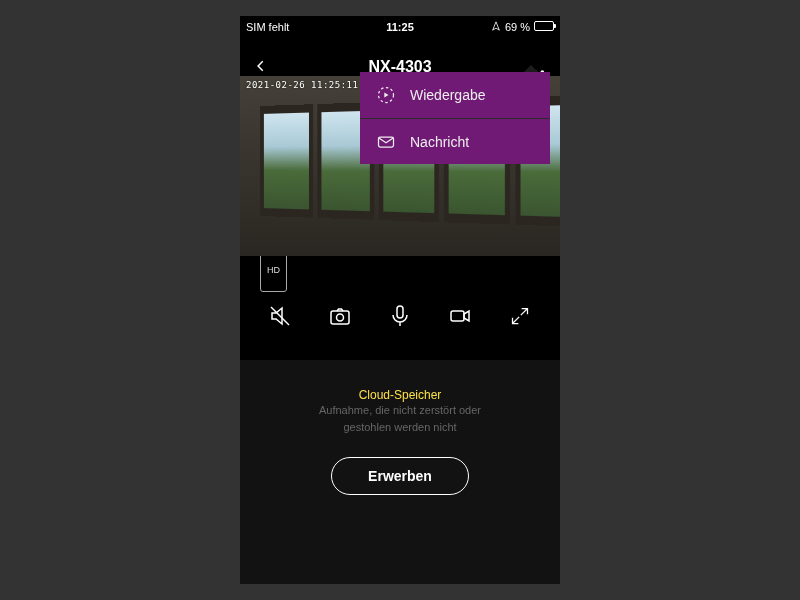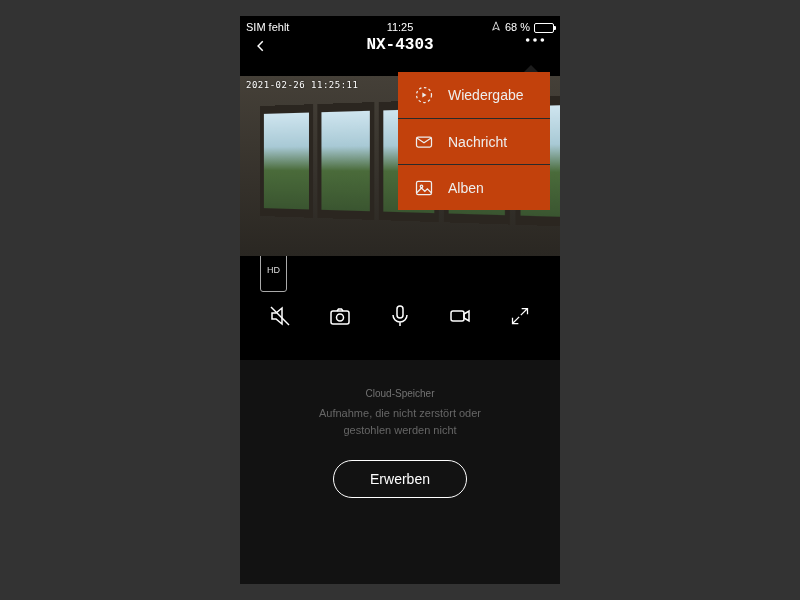--- a/index.html
+++ b/index.html
@@ -24,36 +24,35 @@
   
   .status-bar {
     height: 18px;
     display: flex;
     justify-content: space-between;
     align-items: center;
     font-size: 11px;
     padding: 0 6px;
     margin-top: 2px;
   }
-  .status-left, .status-right { display: flex; align-items: flex-end; gap: 4px; }
-  .status-center { position: absolute; left: 50%; transform: translateX(-50%); font-weight: 400;}
+  .status-left, .status-right { display: flex; align-items: flex-start; gap: 4px; }
+  .status-center { position: absolute; left: 50%; transform: translateX(-50%); font-weight: 700;}
   .battery {
     width: 20px; height: 10px; border: 1px solid #fff; border-radius: 2px; position: relative;
   }
   .battery::after { content: ""; position: absolute; right: -3px; top: 2px; width: 2px; height: 4px; background: #fff; border-radius: 0 1px 1px 0;}
   .battery-fill { height: 100%; background: #fff; width: 59%; }
   
   .nav-bar {
     height: 40px;
     display: flex;
-    align-items: flex-start;
+    align-items: flex-end;
     justify-content: space-between;
     padding: 0 14px;
     position: relative;
-    font-family: Liberation Mono, monospace;
   }
   .nav-title {
     position: absolute; left: 50%; transform: translateX(-50%);
     font-size: 16px; font-weight: 600;
   }
   .back-chevron svg, .more-dots svg { display: block; }
   
   .video-area {
     height: 180px;
     position: relative;
@@ -110,39 +109,39 @@
   }
   .ctrl-btn svg { stroke: #fff; fill: none; stroke-width: 1.5; }
   
   .cloud-panel {
     background: #121212;
     margin-top: 12px;
     height: 230px;
     text-align: center;
     padding-top: 28px;
   }
-  .cloud-title { font-size: 10px; color: #737373; }
-  .cloud-sub { font-size: 11px; color: #666; margin-top: 6px; line-height: 1.5;}
+  .cloud-title { font-size: 12px; color: #fde047; }
+  .cloud-sub { font-size: 11px; color: #666; line-height: 1.5;}
   .cloud-btn {
     margin-top: 22px;
     display: inline-block;
     border: 1.5px solid #fff;
     border-radius: 22px;
     padding: 10px 36px;
     font-size: 14px;
-    font-weight: 400;
+    font-weight: 700;
     color: #fff;
   }
   
   .dropdown {
     position: absolute;
     top: 56px;
     right: 10px;
-    width: 152px;
-    background: #c2410c;
+    width: 190px;
+    background: #701a75;
     z-index: 10;
   }
   .dropdown::before {
     content: "";
     position: absolute;
     top: -7px; right: 12px;
     border-left: 7px solid transparent;
     border-right: 7px solid transparent;
     border-bottom: 7px solid #1c1c1c;
   }
@@ -168,21 +167,21 @@
     <div class="status-left">
       <span>SIM fehlt</span>
     </div>
     <div class="status-center">11:25</div>
     <div class="status-right">
       <span>
         <svg width="10" height="10" viewBox="0 0 24 24" stroke="#fff" fill="none" stroke-width="2">
             <path d="M12 2 4 22l8-5 8 5z"></path>
           </svg>
       </span>
-      <span>68 %</span>
+      <span>69 %</span>
       <span class="battery"><span class="battery-fill"></span></span>
     </div>
   </div>
 
   <div class="nav-bar">
     <div class="back-chevron">
       <svg width="14" height="20" viewBox="0 0 24 24" stroke="#fff" fill="none" stroke-width="2.5">
           <polyline points="15 4 7 12 15 20"></polyline>
         </svg>
     </div>
@@ -267,25 +266,15 @@
     </div>
     <div class="dd-item">
       <span class="dd-icon">
         <svg width="20" height="20" viewBox="0 0 24 24">
             <rect x="3" y="6" width="18" height="12" rx="2"></rect>
             <path d="M3 7l9 6 9-6"></path>
           </svg>
       </span>
       <span>Nachricht</span>
     </div>
-    <div class="dd-item">
-      <span class="dd-icon">
-        <svg width="20" height="20" viewBox="0 0 24 24">
-            <rect x="3" y="4" width="18" height="16" rx="2"></rect>
-            <circle cx="9" cy="10" r="1.5"></circle>
-            <path d="M3 18l6-6 4 4 3-3 5 5"></path>
-          </svg>
-      </span>
-      <span>Alben</span>
-    </div>
   </div>
 
 </div>
 
 </body></html>

